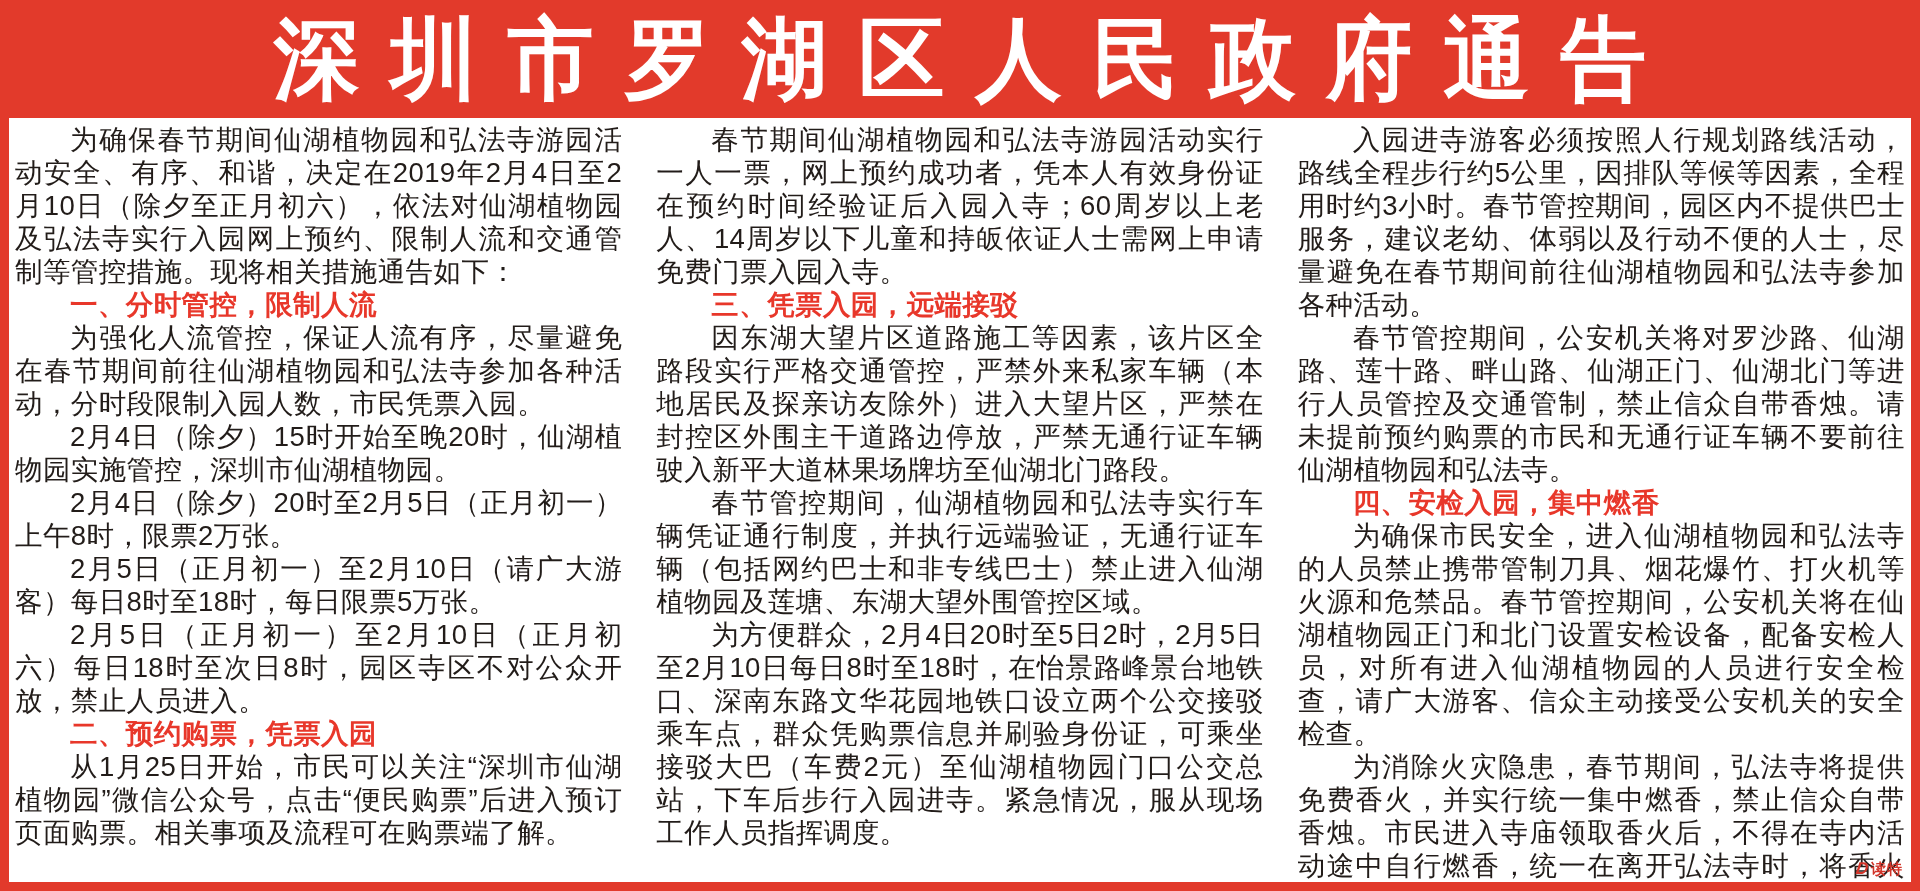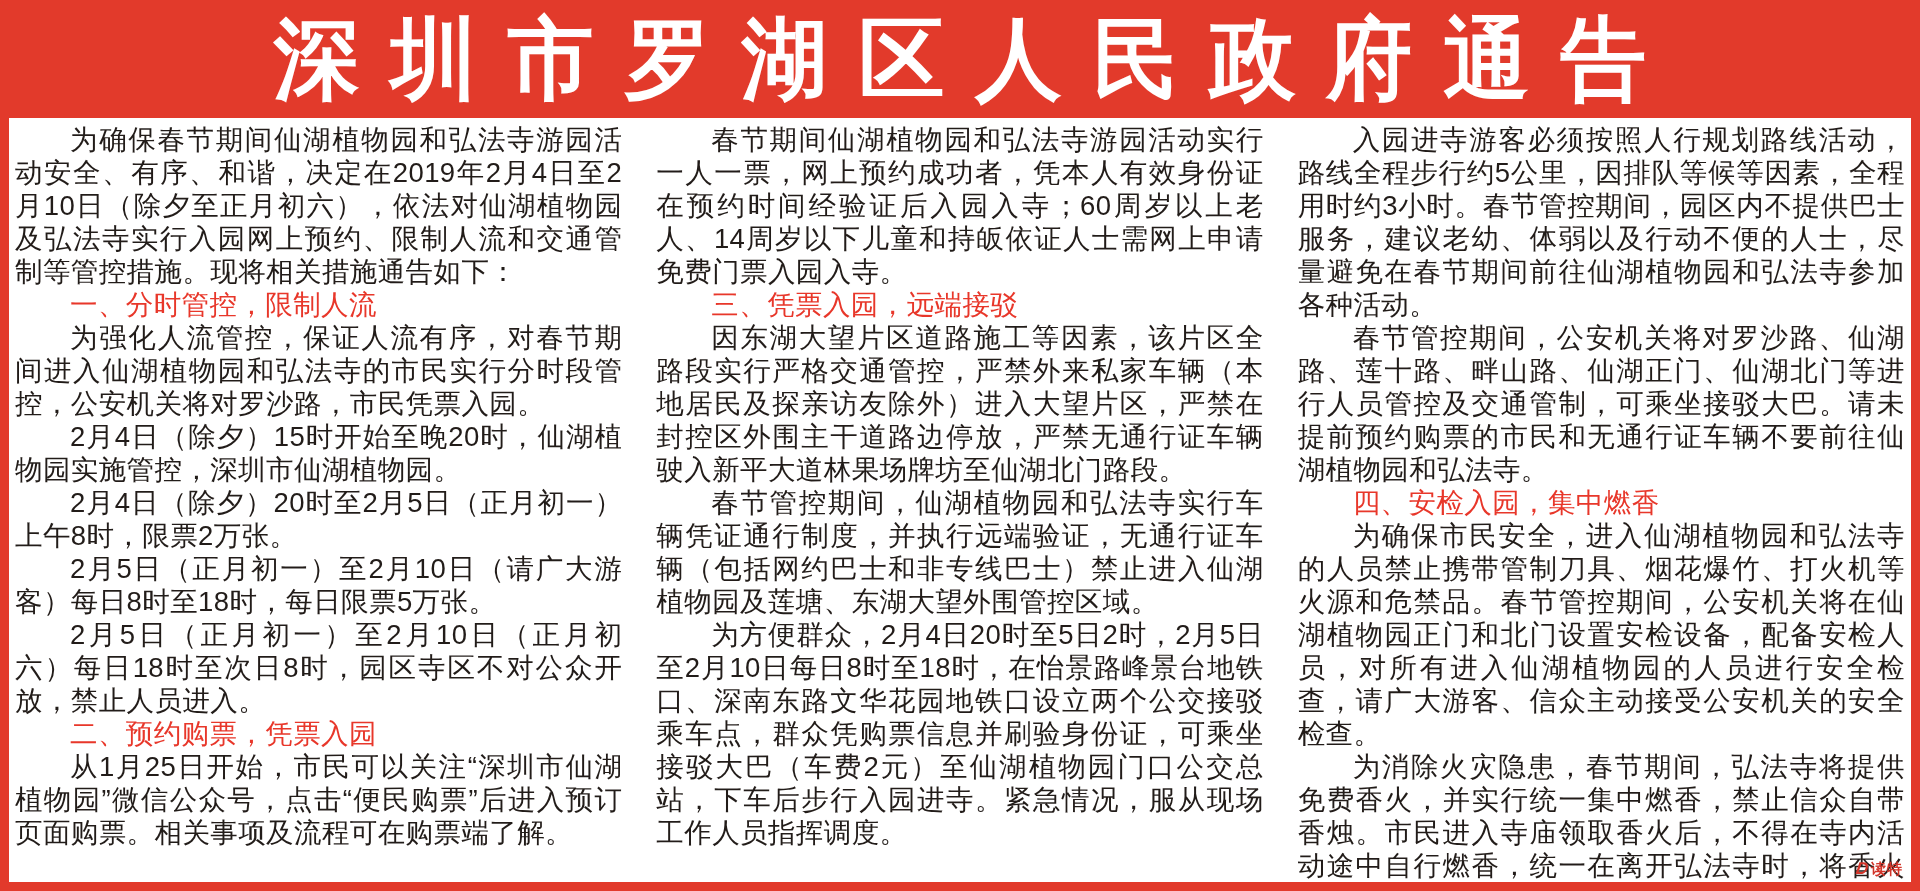--- a/index.html
+++ b/index.html
@@ -47,21 +47,21 @@
     line-height: 33px;
     color: #221c19;
     font-weight: 500;
     letter-spacing: 0.4px;
   }
 
   .para { text-indent: 2em; }
   .heading {
     text-indent: 2em;
     color: #e8372a;
-    font-weight: 400;
+    font-weight: 700;
   }
 
   .watermark {
     position: absolute;
     right: 8px; bottom: 5px;
     color: #d2352a;
     font-size: 15px;
     font-weight: 700;
     line-height: 1;
     letter-spacing: 1px;
@@ -81,34 +81,34 @@
 <div class="page">
 
   <header class="banner">
     <h1>深圳市罗湖区人民政府通告</h1>
   </header>
 
   <div class="body-frame">
     <div class="columns">
       <p class="para">为确保春节期间仙湖植物园和弘法寺游园活动安全、有序、和谐，决定在2019年2月4日至2月10日（除夕至正月初六），依法对仙湖植物园及弘法寺实行入园网上预约、限制人流和交通管制等管控措施。现将相关措施通告如下：</p>
       <p class="heading">一、分时管控，限制人流</p>
-      <p class="para">为强化人流管控，保证人流有序，对春节期间进入仙湖植物园和弘法寺的市民实行分时段管控，公安机关将对罗沙路，市民凭票入园。</p>
+      <p class="para">为强化人流管控，保证人流有序，尽量避免在春节期间前往仙湖植物园和弘法寺参加各种活动，分时段限制入园人数，市民凭票入园。</p>
       <p class="para">2月4日（除夕）15时开始至晚20时，仙湖植物园实施管控，深圳市仙湖植物园。</p>
       <p class="para">2月4日（除夕）20时至2月5日（正月初一）上午8时，限票2万张。</p>
       <p class="para">2月5日（正月初一）至2月10日（请广大游客）每日8时至18时，每日限票5万张。</p>
       <p class="para">2月5日（正月初一）至2月10日（正月初六）每日18时至次日8时，园区寺区不对公众开放，禁止人员进入。</p>
       <p class="heading">二、预约购票，凭票入园</p>
       <p class="para">从1月25日开始，市民可以关注“深圳市仙湖植物园”微信公众号，点击“便民购票”后进入预订页面购票。相关事项及流程可在购票端了解。</p>
       <p class="para">春节期间仙湖植物园和弘法寺游园活动实行一人一票，网上预约成功者，凭本人有效身份证在预约时间经验证后入园入寺；60周岁以上老人、14周岁以下儿童和持皈依证人士需网上申请免费门票入园入寺。</p>
       <p class="heading">三、凭票入园，远端接驳</p>
       <p class="para">因东湖大望片区道路施工等因素，该片区全路段实行严格交通管控，严禁外来私家车辆（本地居民及探亲访友除外）进入大望片区，严禁在封控区外围主干道路边停放，严禁无通行证车辆驶入新平大道林果场牌坊至仙湖北门路段。</p>
       <p class="para">春节管控期间，仙湖植物园和弘法寺实行车辆凭证通行制度，并执行远端验证，无通行证车辆（包括网约巴士和非专线巴士）禁止进入仙湖植物园及莲塘、东湖大望外围管控区域。</p>
       <p class="para">为方便群众，2月4日20时至5日2时，2月5日至2月10日每日8时至18时，在怡景路峰景台地铁口、深南东路文华花园地铁口设立两个公交接驳乘车点，群众凭购票信息并刷验身份证，可乘坐接驳大巴（车费2元）至仙湖植物园门口公交总站，下车后步行入园进寺。紧急情况，服从现场工作人员指挥调度。</p>
       <p class="para">入园进寺游客必须按照人行规划路线活动，路线全程步行约5公里，因排队等候等因素，全程用时约3小时。春节管控期间，园区内不提供巴士服务，建议老幼、体弱以及行动不便的人士，尽量避免在春节期间前往仙湖植物园和弘法寺参加各种活动。</p>
-      <p class="para">春节管控期间，公安机关将对罗沙路、仙湖路、莲十路、畔山路、仙湖正门、仙湖北门等进行人员管控及交通管制，可乘坐接驳大巴。请未提前预约购票的市民和无通行证车辆不要前往仙湖植物园和弘法寺。</p>
+      <p class="para">春节管控期间，公安机关将对罗沙路、仙湖路、莲十路、畔山路、仙湖正门、仙湖北门等进行人员管控及交通管制，禁止信众自带香烛。请未提前预约购票的市民和无通行证车辆不要前往仙湖植物园和弘法寺。</p>
       <p class="heading">四、安检入园，集中燃香</p>
       <p class="para">为确保市民安全，进入仙湖植物园和弘法寺的人员禁止携带管制刀具、烟花爆竹、打火机等火源和危禁品。春节管控期间，公安机关将在仙湖植物园正门和北门设置安检设备，配备安检人员，对所有进入仙湖植物园的人员进行安全检查，请广大游客、信众主动接受公安机关的安全检查。</p>
       <p class="para">为消除火灾隐患，春节期间，弘法寺将提供免费香火，并实行统一集中燃香，禁止信众自带香烛。市民进入寺庙领取香火后，不得在寺内活动途中自行燃香，统一在离开弘法寺时，将香火投放到设置在天王殿东侧区域的指定香炉，由寺庙工作人员集中统一燃香。</p>
 
     </div>
 
     <div class="watermark">
       <span class="wm-logo">D</span><span>读特</span>
     </div>
   </div>

